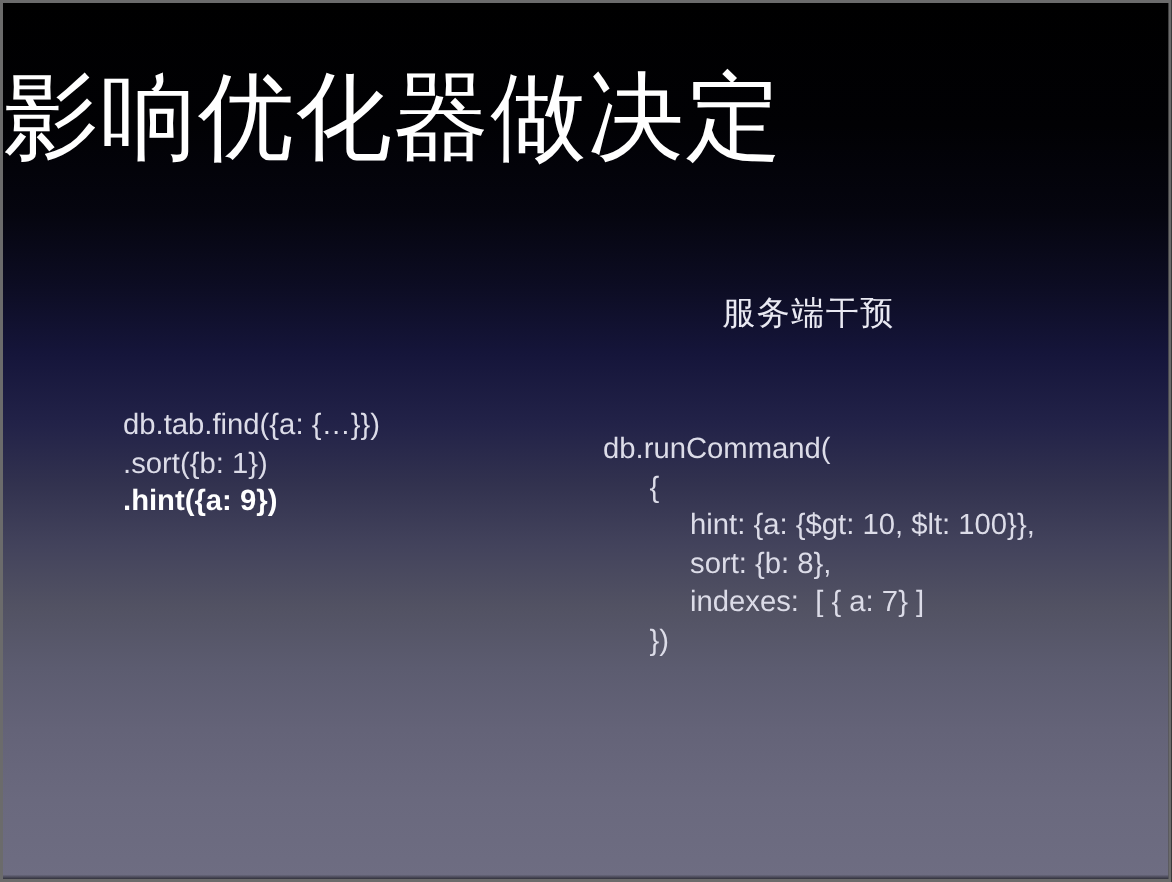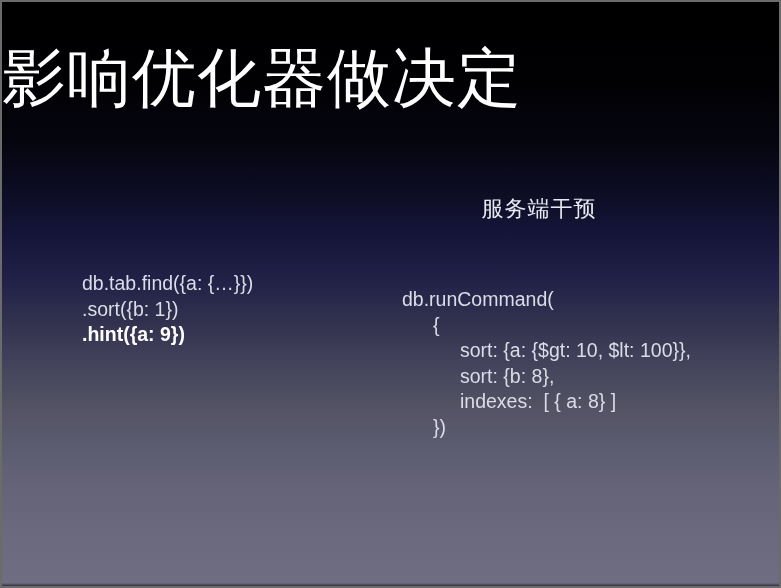--- a/index.html
+++ b/index.html
@@ -91,15 +91,15 @@
 
 <div id="slide">
 
   <div class="title">影响优化器做决定</div>
 
 
   <div class="subhead subhead-right">服务端干预</div>
 
   <div class="code code-left"><span class="ln">db.tab.find({a: {…}})</span><span class="ln">.sort({b: 1})</span><span class="ln bold">.hint({a: 9})</span></div>
 
-  <div class="code code-right"><span class="ln">db.runCommand(</span><span class="ln indent1">{</span><span class="ln indent2">sort: {a: {$gt: 10, $lt: 100}},</span><span class="ln indent2">sort: {b: 8},</span><span class="ln indent2">indexes:  [ { a: 8} ]</span><span class="ln indent1">})</span></div>
+  <div class="code code-right"><span class="ln">db.runCommand(</span><span class="ln indent1">{</span><span class="ln indent2">hint: {a: {$gt: 10, $lt: 100}},</span><span class="ln indent2">sort: {b: 8},</span><span class="ln indent2">indexes:  [ { a: 7} ]</span><span class="ln indent1">})</span></div>
 
 </div>
 
 </body></html>

